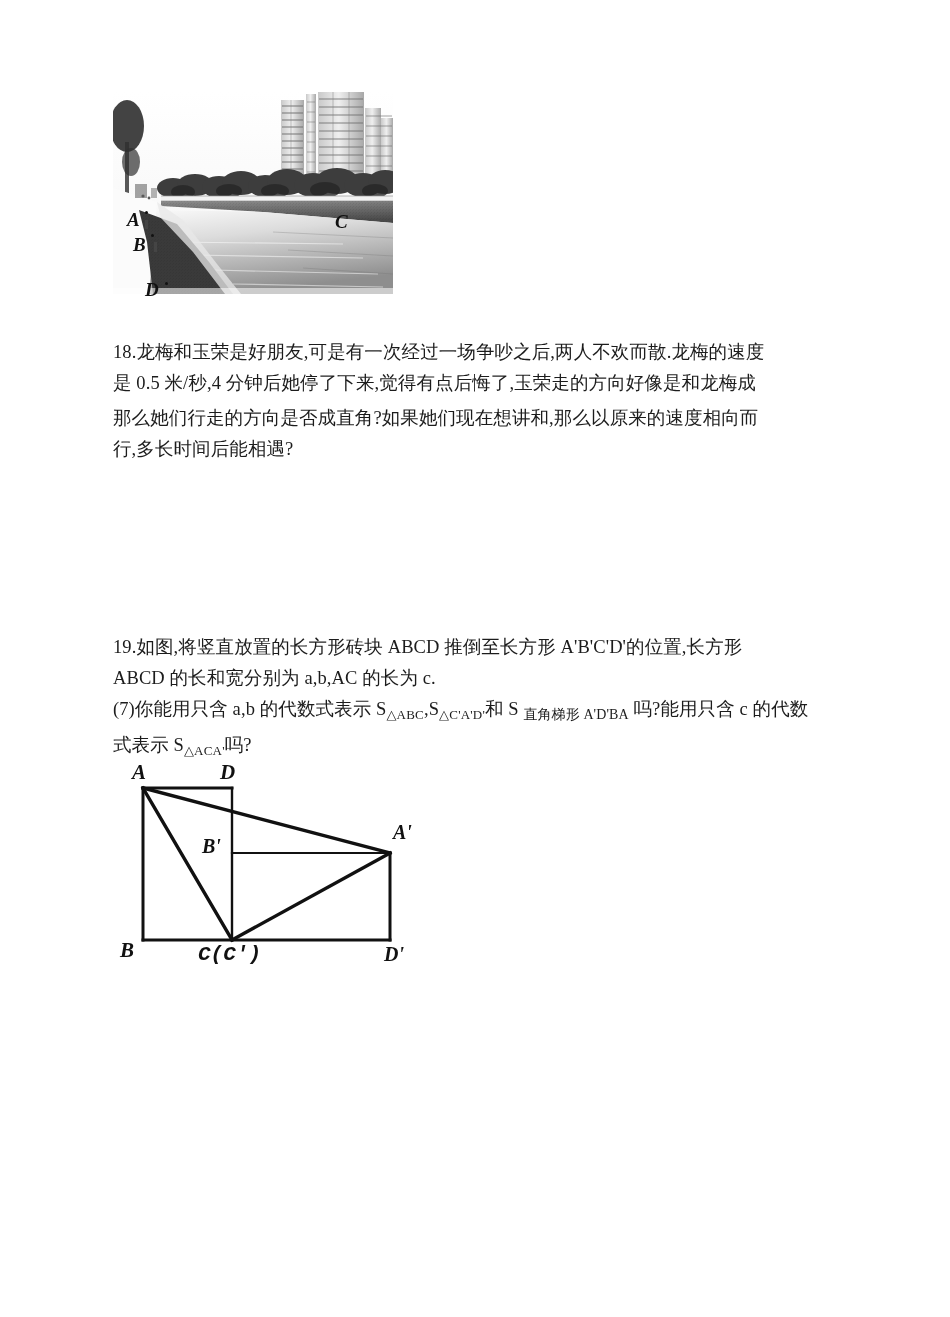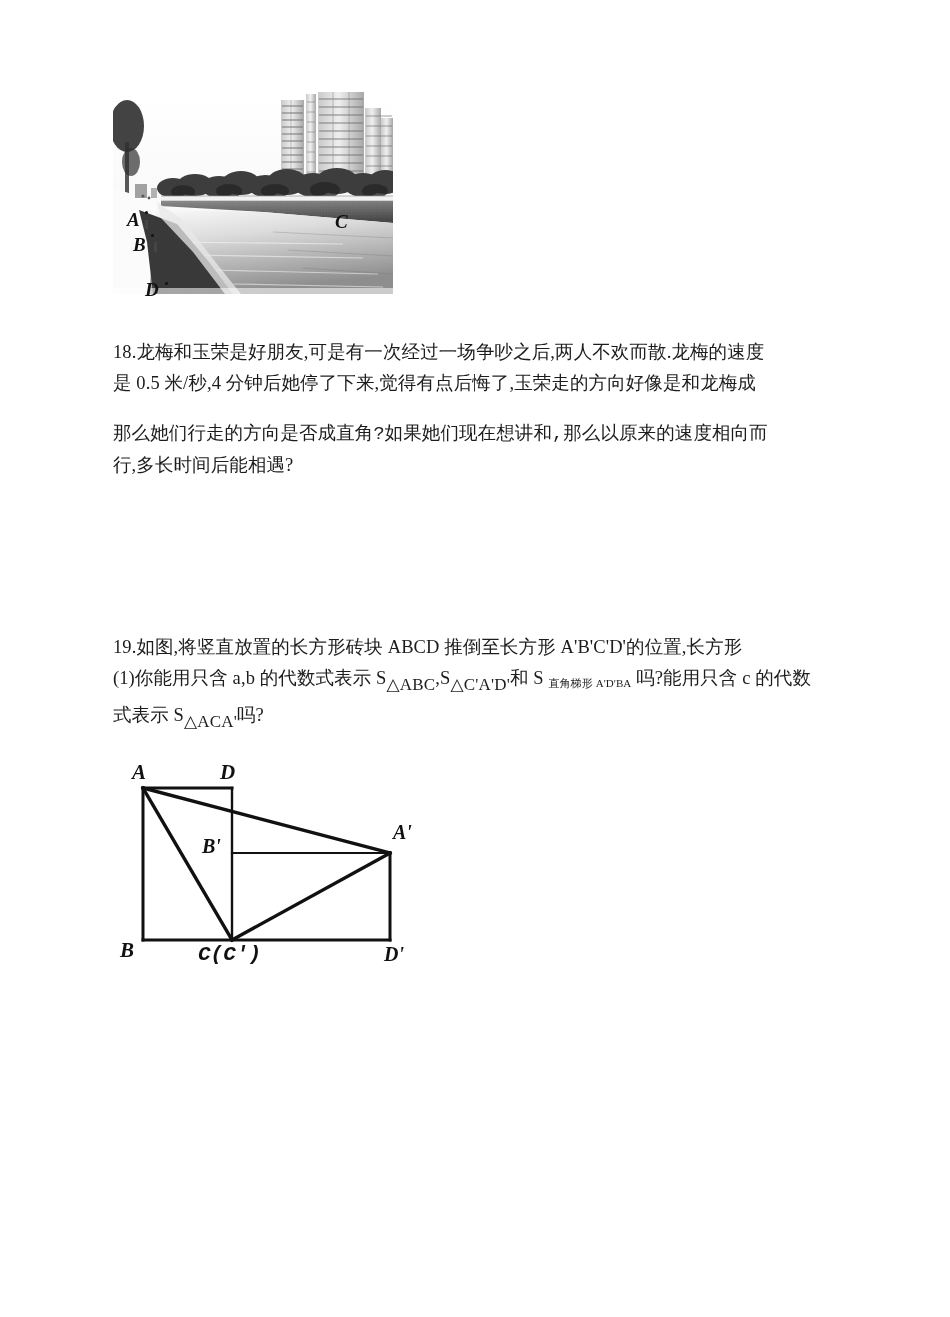--- a/index.html
+++ b/index.html
@@ -80,25 +80,25 @@
   .frac .bar {
     display: block;
     border-top: 1.4px solid #1c1c1c;
     margin: 0 4px;
     height: 0;
   }
   .frac .den { display: block; padding: 0 2px; }
 
   .sym { font-family: "Liberation Serif", serif; }
   .sub {
-    font-size: 17px;
+    font-size: 13px;
     vertical-align: -0.33em;
     letter-spacing: 0.2px;
   }
-  .sub-cn { font-size: 11px; vertical-align: -0.3em; }
+  .sub-cn { font-size: 14px; vertical-align: -0.3em; }
 
   
   .figure {
     position: absolute;
     left: 110px;
     top: 762px;
     width: 330px;
     height: 230px;
   }
   .figure svg { display: block; }
@@ -295,28 +295,29 @@
 
     <span class="photo-label" style="left:32px; top:188px;">D</span>
     <span class="photo-dot" style="left:52px; top:190px;"></span>
 
     <span class="photo-label" style="left:222px; top:120px;">C</span>
   </div>
 
   <div class="q-block q18">
     <div class="ln">18.龙梅和玉荣是好朋友,可是有一次经过一场争吵之后,两人不欢而散.龙梅的速度</div>
     <div class="ln">是 0.5 米/秒,4 分钟后她停了下来,觉得有点后悔了,玉荣走的方向好像是和龙梅成</div>
-    <div class="ln" style="margin-top:20px;font-family:Liberation Mono, monospace;">那么她们行走的方向是否成直角?如果她们现在想讲和,那么以原来的速度相向而</div>
+    <div class="ln" style="margin-top:4px;">那么她们行走的方向是否成直角?如果她们现在想讲和,那么以原来的速度相向而</div>
     <div class="ln">行,多长时间后能相遇?</div>
   </div>
 
   <div class="q-block q19">
     <div class="ln">19.如图,将竖直放置的长方形砖块 ABCD 推倒至长方形 A'B'C'D'的位置,长方形</div>
+    <div class="ln">ABCD 的长和宽分别为 a,b,AC 的长为 c.</div>
     <div class="ln">
-      <span>(1)你能用只含 a,b 的代数式表示 S</span><span class="sym sub">△ABC</span><span>,S</span><span class="sym sub">△C'A'D'</span><span>和 S</span> <span class="sym sub-cn">直角梯形 A'D'BA</span> <span>吗?能用只含 c 的代数</span>
+      <span>(7)你能用只含 a,b 的代数式表示 S</span><span class="sym sub">△ABC</span><span>,S</span><span class="sym sub">△C'A'D'</span><span>和 S</span> <span class="sym sub-cn">直角梯形 A'D'BA</span> <span>吗?能用只含 c 的代数</span>
     </div>
     <div class="ln">
       <span>式表示 S</span><span class="sym sub">△ACA'</span><span>吗?</span>
     </div>
   </div>
 
   <div class="figure">
     <svg width="330" height="230" viewBox="0 0 330 230">
       <g stroke="#111111" fill="none" stroke-linecap="square">
 

